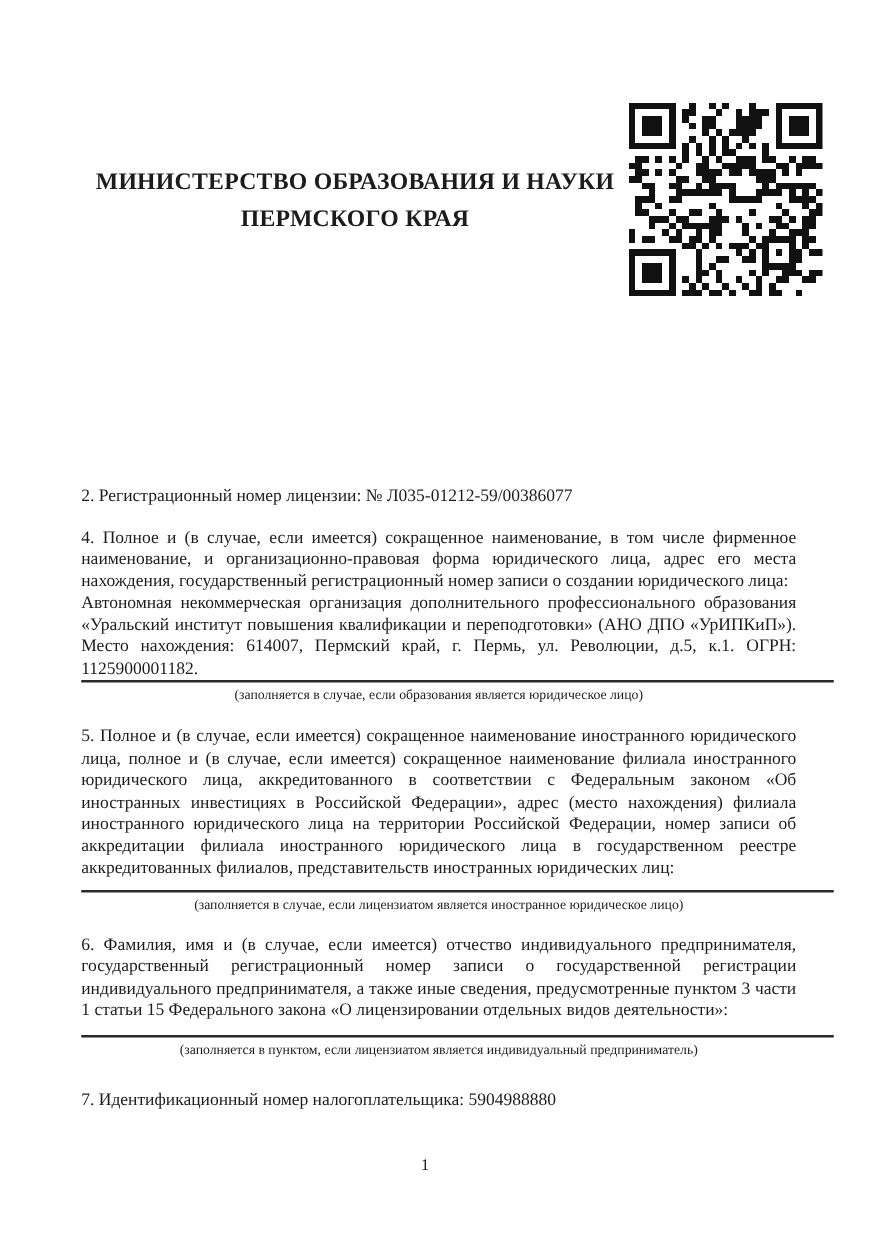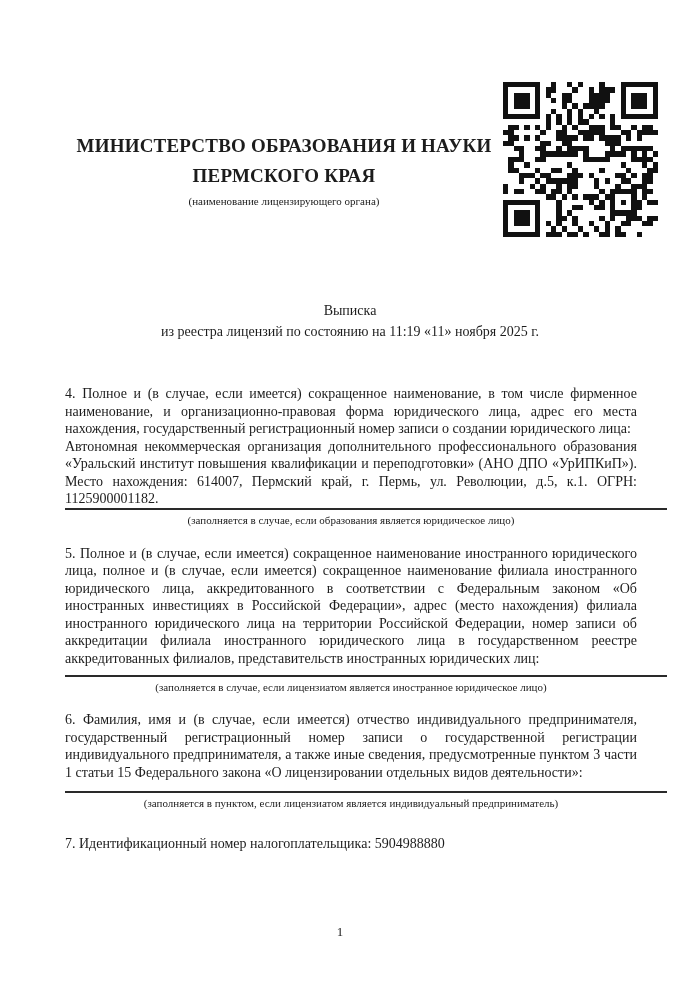--- a/index.html
+++ b/index.html
@@ -58,21 +58,20 @@
   }
 </style>
 </head>
 <body>
 
 <div class="page">
 
   <div class="header-text">
     <p class="ministry">МИНИСТЕРСТВО ОБРАЗОВАНИЯ И НАУКИ</p>
     <p class="ministry">ПЕРМСКОГО КРАЯ</p>
-    <div class="org-caption">(наименование лицензирующего органа)</div>
   </div>
 
   <div class="qr" id="qr"><svg width="155" height="155" viewBox="0 0 29 29" shape-rendering="crispEdges" fill="#111">
         <rect x="0" y="0" width="1" height="1"></rect>
         <rect x="1" y="0" width="1" height="1"></rect>
         <rect x="2" y="0" width="1" height="1"></rect>
         <rect x="3" y="0" width="1" height="1"></rect>
         <rect x="4" y="0" width="1" height="1"></rect>
         <rect x="5" y="0" width="1" height="1"></rect>
         <rect x="6" y="0" width="1" height="1"></rect>
@@ -455,28 +454,27 @@
         <rect x="12" y="28" width="1" height="1"></rect>
         <rect x="13" y="28" width="1" height="1"></rect>
         <rect x="15" y="28" width="1" height="1"></rect>
         <rect x="18" y="28" width="1" height="1"></rect>
         <rect x="19" y="28" width="1" height="1"></rect>
         <rect x="21" y="28" width="1" height="1"></rect>
         <rect x="22" y="28" width="1" height="1"></rect>
         <rect x="25" y="28" width="1" height="1"></rect>
       </svg></div>
 
-  <div class="doc-title">
-    <div>Выписка</div>
-    <div>из реестра лицензий по состоянию на 11:19 «11» ноября 2025 г.</div>
-  </div>
 
   <div class="sections">
 
 
+    <section id="sec2">
+      <p class="body">2. Регистрационный номер лицензии: № Л035-01212-59/00386077</p>
+    </section>
 
 
     <section id="sec4">
       <p class="body just">4. Полное и (в случае, если имеется) сокращенное наименование, в том числе фирменное наименование, и организационно-правовая форма юридического лица, адрес его места нахождения, государственный регистрационный номер записи о создании юридического лица:</p>
       <p class="body just">Автономная некоммерческая организация дополнительного профессионального образования «Уральский институт повышения квалификации и переподготовки» (АНО ДПО «УрИПКиП»). Место нахождения: 614007, Пермский край, г. Пермь, ул. Революции, д.5, к.1. ОГРН: 1125900001182.</p>
       <div class="rule"></div>
       <p class="caption mt3">(заполняется в случае, если образования является юридическое лицо)</p>
     </section>
 
     <section id="sec5">

